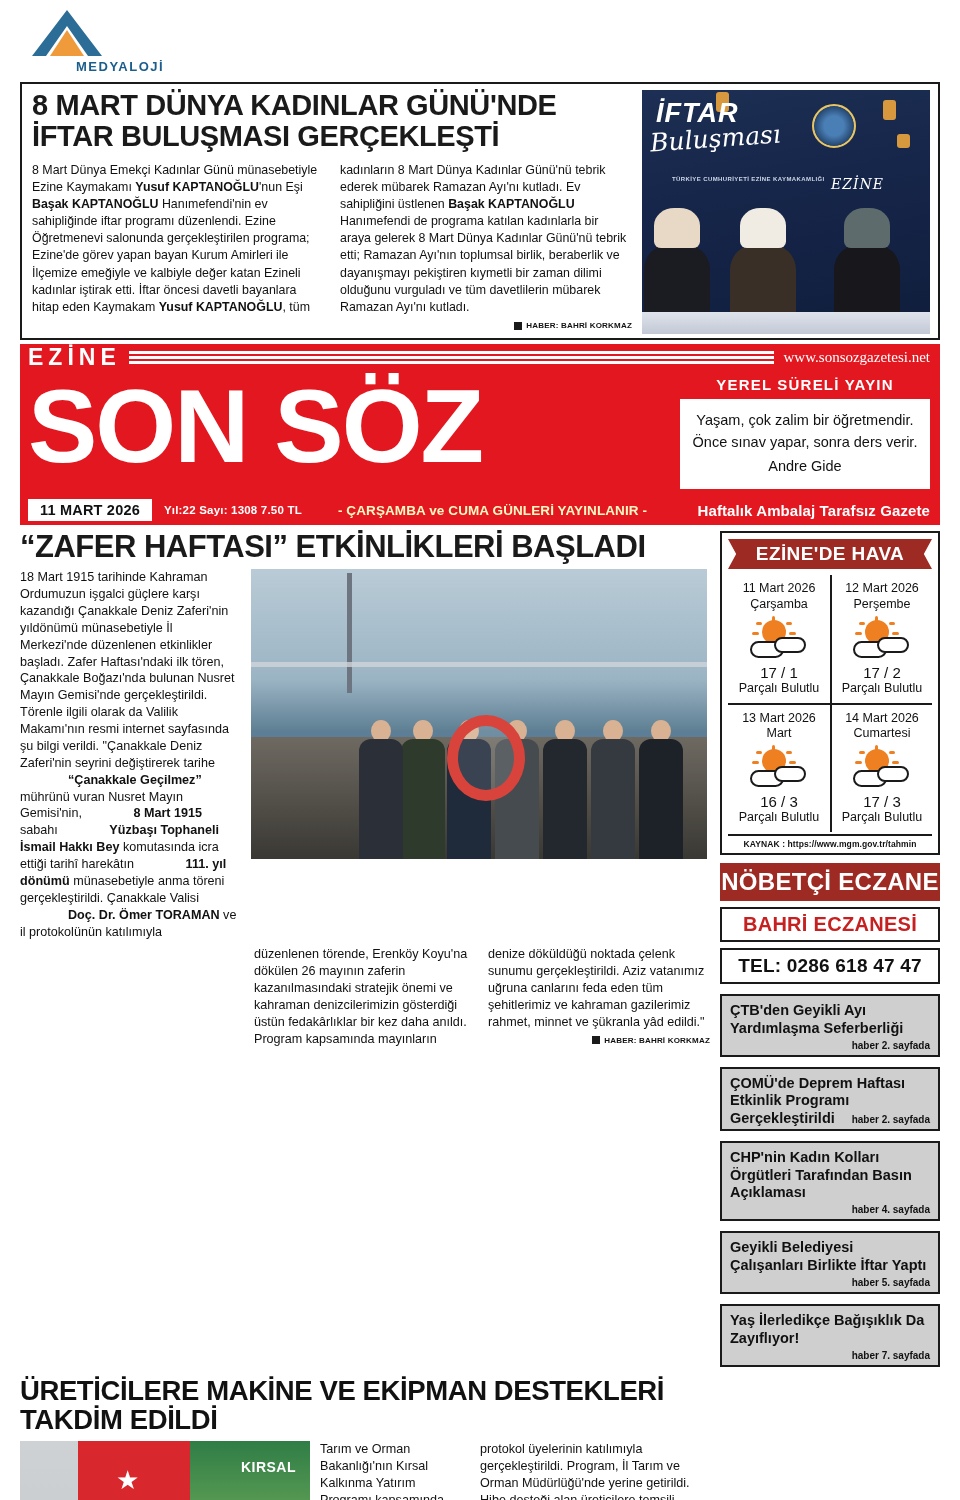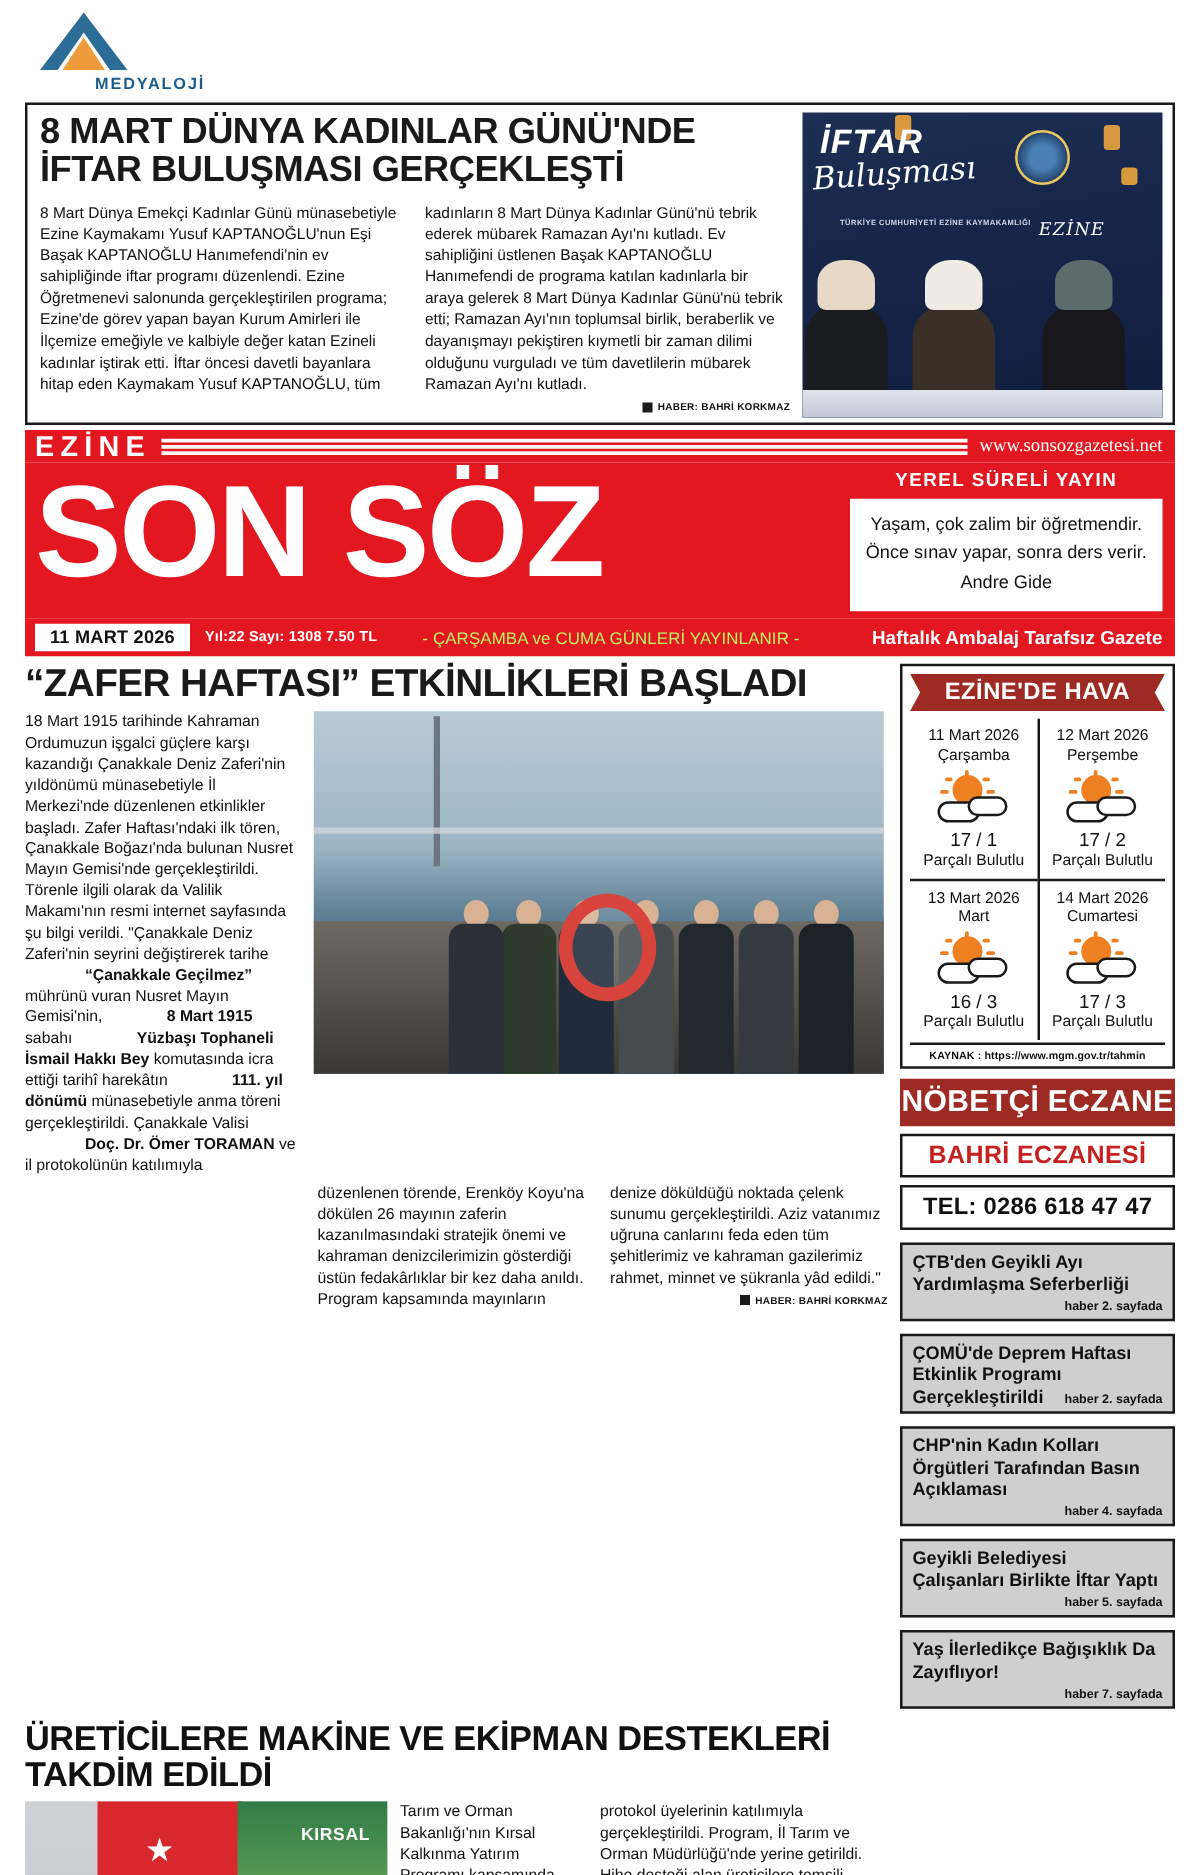--- a/index.html
+++ b/index.html
@@ -29,21 +29,21 @@
     padding: 6px 8px 6px 10px;
     position: relative;
   }
   .topbox-left { width: 610px; padding-right: 8px; }
   .top-headline {
     font-size: 29px; font-weight: bold; line-height: 1.08;
     letter-spacing: -0.4px; margin-bottom: 9px; color: #1a1a1a;
   }
   .top-cols { display: flex; gap: 16px; }
   .top-col { width: 292px; font-size: 12.4px; line-height: 1.385; text-align: left; }
-  .top-col b { font-weight: normal; }
+  .top-col b { font-weight: bold; }
   .byline {
     display: flex; align-items: center; justify-content: flex-end;
     gap: 4px; font-size: 8px; font-weight: bold; margin-top: 5px; letter-spacing: 0.2px;
   }
   .byline::before {
     content: ""; width: 8px; height: 8px; background: #1a1a1a; display: inline-block;
   }
 
   
   .photo { position: relative; overflow: hidden; background: #123; }
@@ -127,21 +127,21 @@
   
   .datebar {
     background: #e3171f; height: 30px; display: flex; align-items: center;
     padding: 0 10px 0 8px; gap: 0; margin-bottom: 2px;
   }
   .date-pill {
     background: #fff; color: #111; font-size: 14.5px; font-weight: bold;
     padding: 3px 12px; letter-spacing: 0.2px;
   }
   .issue { color: #fff; font-size: 11.5px; font-weight: bold; margin-left: 12px; letter-spacing: 0.2px; }
-  .pubdays { color: #bef264; font-size: 13.5px; font-weight: normal; margin-left: 36px; letter-spacing: 0.1px; }
+  .pubdays { color: #fef9c3; font-size: 13.5px; font-weight: bold; margin-left: 36px; letter-spacing: 0.1px; }
   .weekly { color: #fff; font-size: 15px; font-weight: bold; margin-left: auto; letter-spacing: 0.1px; }
 
   
   .main-row { display: flex; gap: 10px; margin-top: 6px; }
   .main-left { width: 690px; }
   .main-right { width: 220px; }
 
   .lead-headline {
     font-size: 31px; font-weight: bold; letter-spacing: -0.5px;
     line-height: 1.04; margin-bottom: 6px; color: #1a1a1a;

